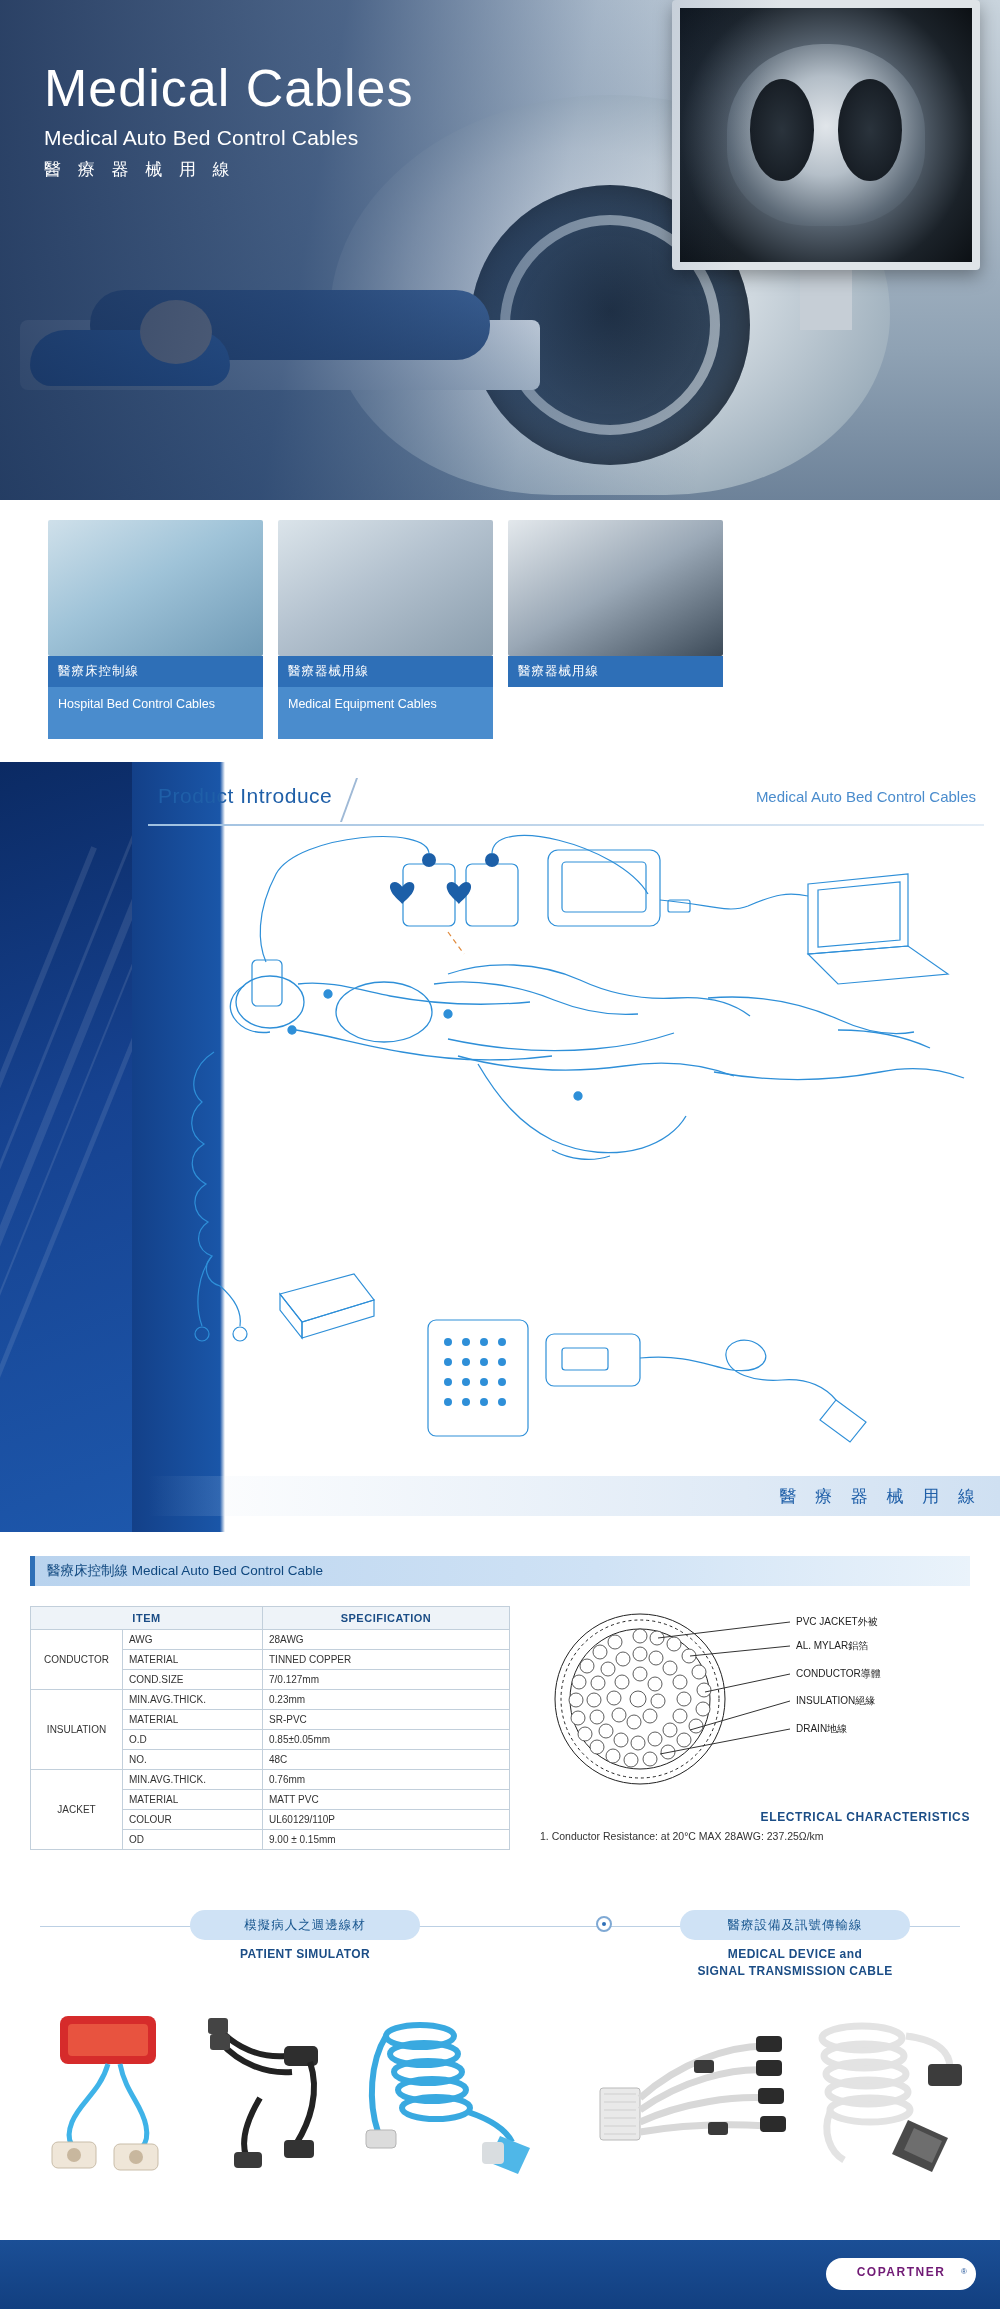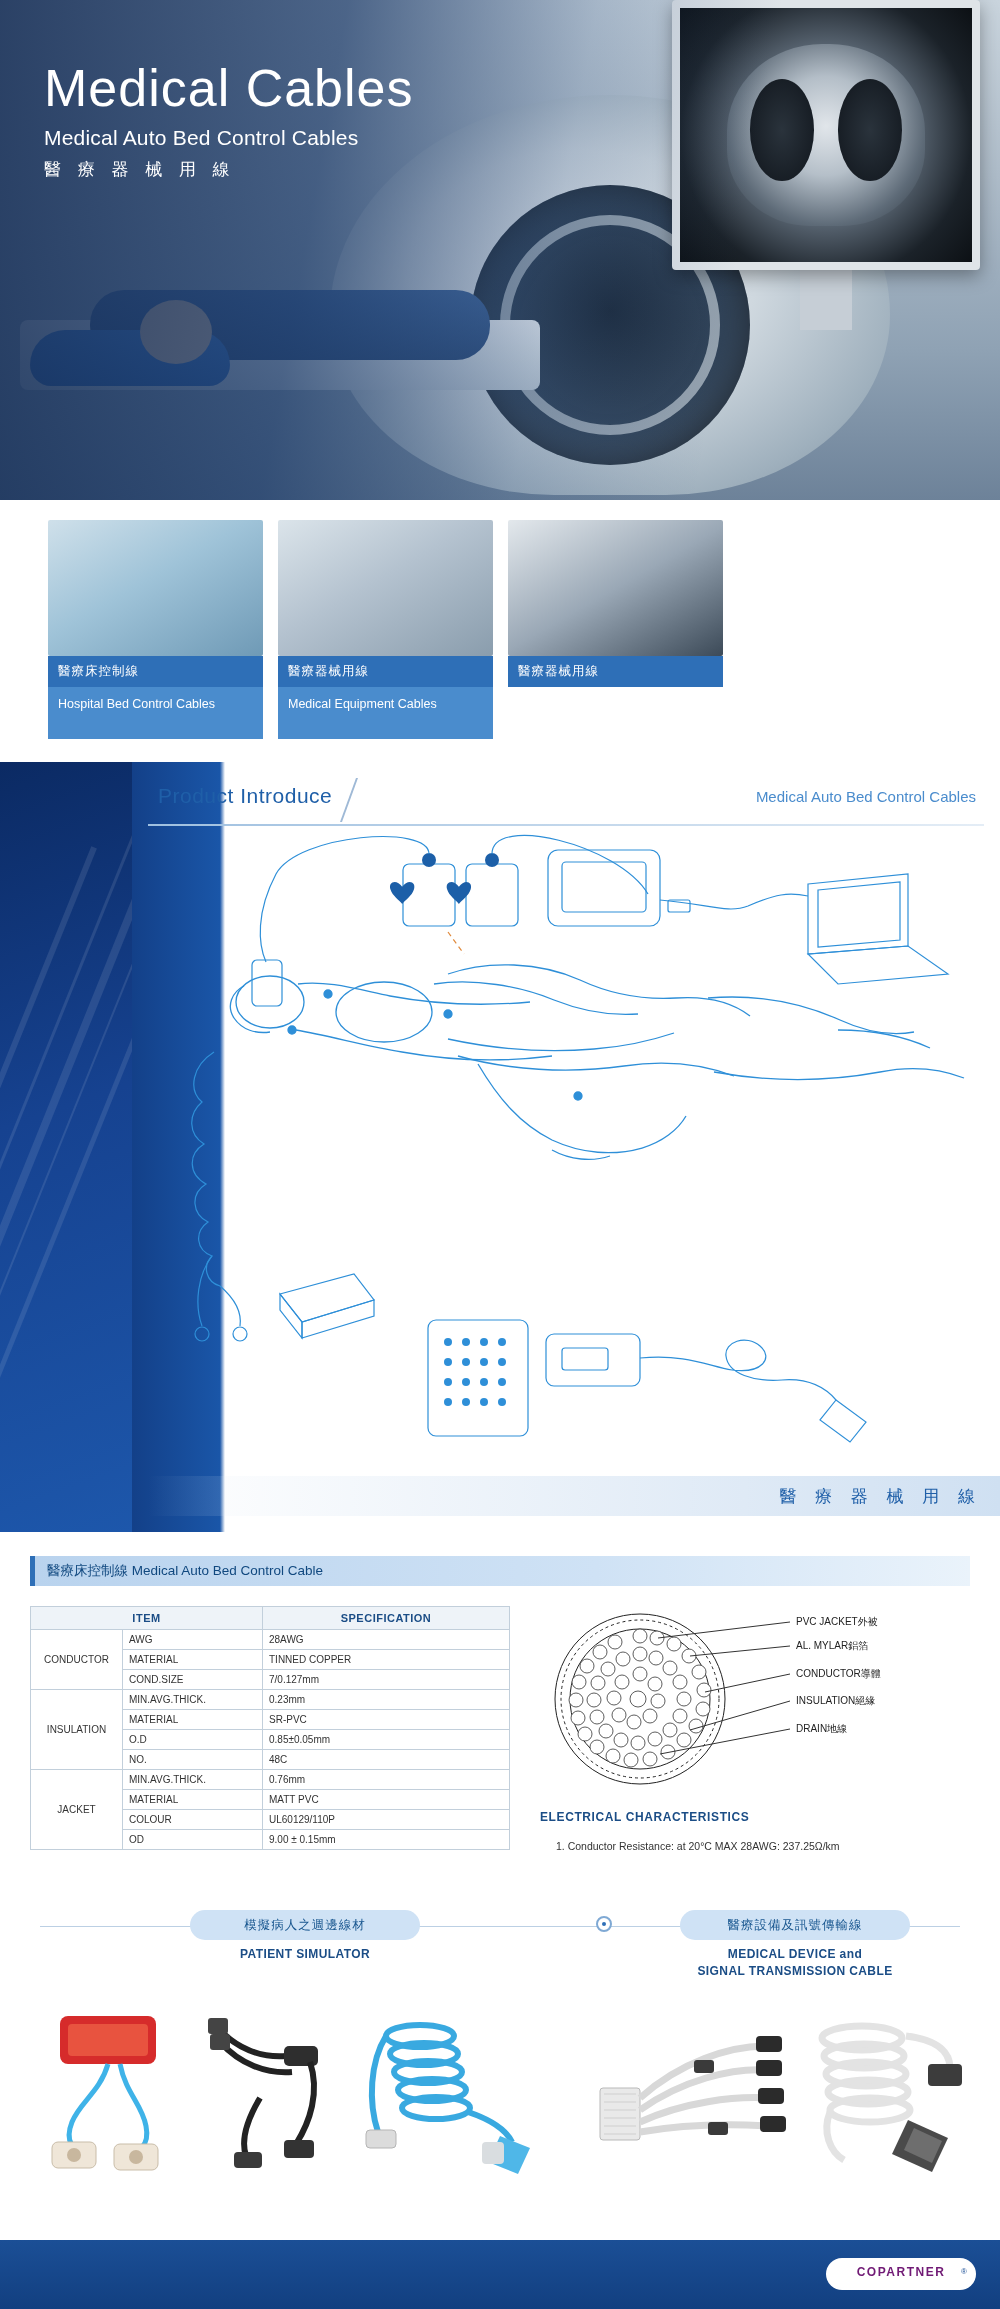--- a/index.html
+++ b/index.html
@@ -92,22 +92,22 @@
               border-left:5px solid #2e6fb7; }
   .spec-bar span { display:inline-block; padding:6px 0 0 12px; font-size:13.5px; color:#10487f; }
   table.spec-table { position:absolute; left:30px; top:74px; width:480px; border-collapse:collapse; }
   table.spec-table th { background:#eef3f8; border:1px solid #c2cfdb; font-size:11px; color:#1b4d86;
                         padding:5px 4px; letter-spacing:.5px; }
   table.spec-table td { border:1px solid #c2cfdb; font-size:10px; color:#333; padding:4px 6px; }
   td.grp { text-align:center; font-size:10.5px; color:#1b4d86; width:92px; }
   td.prop { width:140px; }
   .callouts { position:absolute; left:540px; top:72px; width:440px; height:190px; }
   .elec { position:absolute; left:540px; top:278px; width:430px; }
-  .elec h4 { margin:0 0 6px; font-size:12px; color:#1b4d86; letter-spacing:.6px; }
-  .elec p { margin:16px; font-size:10.5px; color:#333; }
+  .elec h4 { margin:0 0 6px; font-size:12px; color:#1b4d86; letter-spacing:.6px;text-align:right; }
+  .elec p { margin:0; font-size:10.5px; color:#333; }
 
   
   .bottom { position:absolute; left:0; top:1870px; width:1000px; height:370px; background:#fff; }
   .divider-line { position:absolute; left:40px; right:40px; top:56px; height:1px; background:#bcd0e4; }
   .pill { position:absolute; top:40px; height:30px; border-radius:15px; background:#cfe2f5;
           color:#18568f; font-size:12.5px; text-align:center; line-height:30px; letter-spacing:1px; }
   .pill.left { left:190px; width:230px; }
   .pill.right { left:680px; width:230px; }
   .pill-cap { position:absolute; top:76px; text-align:center; color:#1b4d86;
               font-size:12px; font-weight:bold; line-height:1.45; letter-spacing:.4px; }

